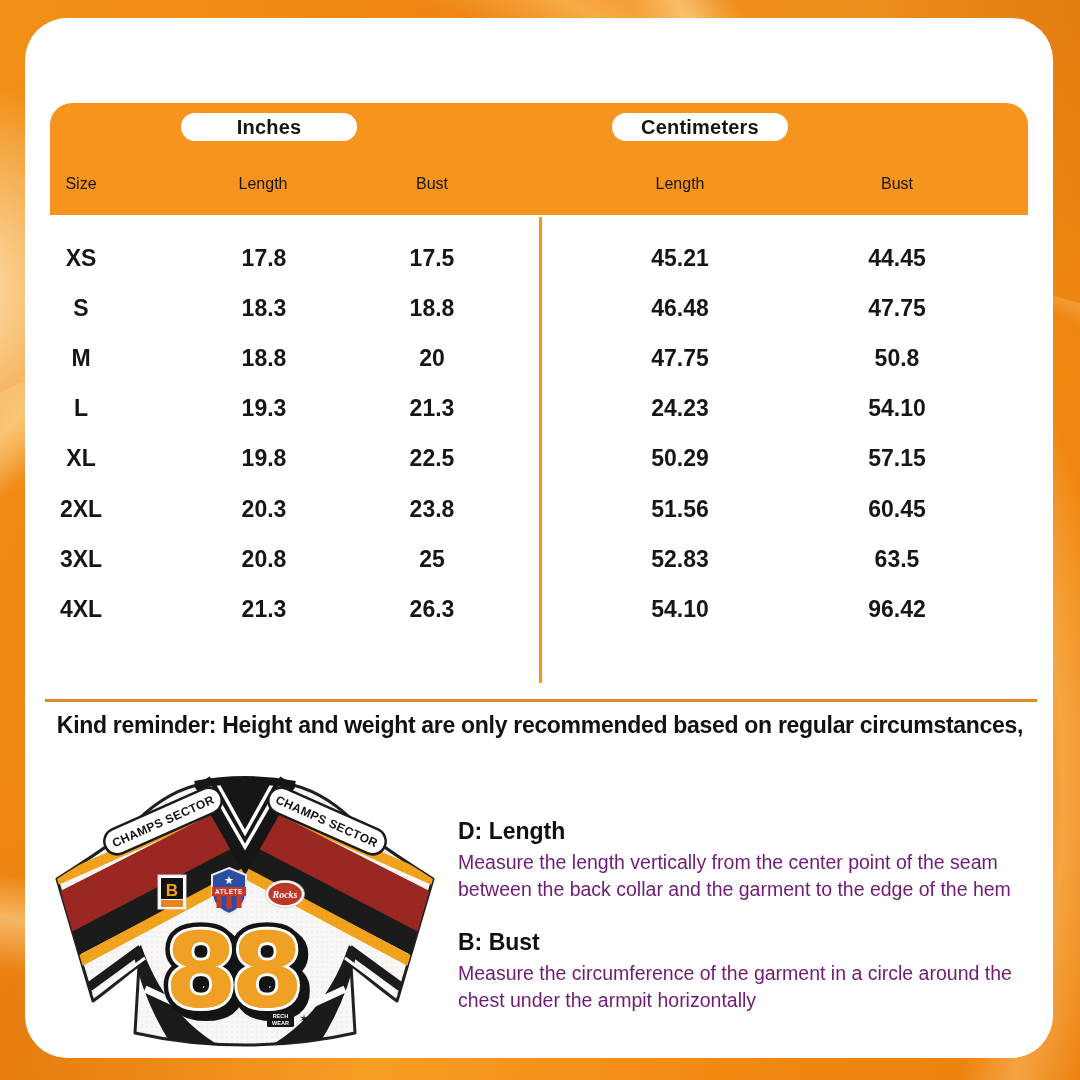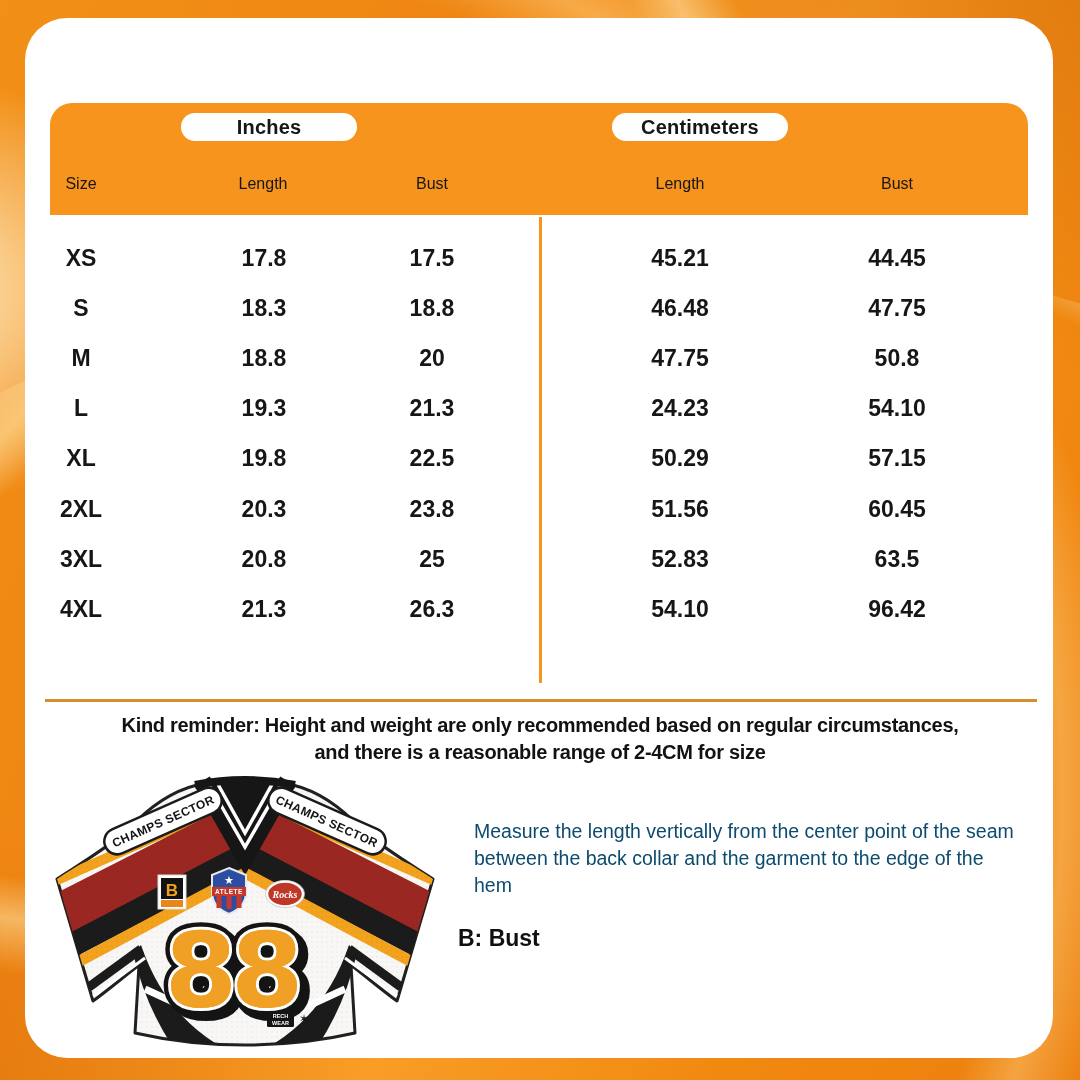--- a/index.html
+++ b/index.html
@@ -35,26 +35,26 @@
   
   .rows{position:absolute;left:0;top:233px;width:988px;}
   .trow{position:relative;height:50.1px;}
   .cell{position:absolute;top:50%;transform:translate(-50%,-50%);
         font-size:23px;font-weight:700;white-space:nowrap;}
   .c-size{left:81px;}.c-il{left:264px;}.c-ib{left:432px;}.c-cl{left:680px;}.c-cb{left:897px;}
   .vdivider{position:absolute;left:539px;top:217px;width:3px;height:466px;background:#F7941E;}
   .gold-line{position:absolute;left:45px;top:699px;width:992px;height:3px;background:#D68E2B;}
   
   .reminder{position:absolute;left:40px;top:712px;width:1000px;text-align:center;
-            font-size:20px;font-weight:700;letter-spacing:-.3px;line-height:27px;color:#121212;}
+            font-size:23px;font-weight:700;letter-spacing:-.3px;line-height:27px;color:#121212;}
   .reminder div{white-space:nowrap;}
   
   .guide{position:absolute;left:458px;top:818px;width:558px;}
   .g-title{font-size:23px;font-weight:700;margin:0 0 4px 0;color:#101010;}
-  .g-desc{font-size:19.5px;font-weight:400;line-height:27px;margin:0 0 26px 16px;color:#0c4a6e;}
+  .g-desc{font-size:19.5px;font-weight:400;line-height:27px;margin:0 0 26px 0;color:#701a75;}
   
   .jersey{position:absolute;left:45px;top:775px;width:400px;height:290px;}
   .shoulder-txt{font-size:12px;font-weight:700;letter-spacing:.4px;fill:#141414;}
   .num-outline{font:800 104px "DejaVu Sans",sans-serif;letter-spacing:-6px;
                paint-order:stroke;stroke-linejoin:round;}
 </style>
 </head>
 <body>
 
 <div class="stage">
@@ -143,21 +143,20 @@
     <span class="cell c-cl">54.10</span>
     <span class="cell c-cb">96.42</span>
   </div>
 
 </div>
   <div class="vdivider"></div>
   <div class="gold-line"></div>
 
   <div class="reminder">
     <div>Kind reminder: Height and weight are only recommended based on regular circumstances,</div>
-    <div>and there is a reasonable range of 2-4CM for size</div>
   </div>
 
   <svg class="jersey" viewBox="0 0 400 290">
     <defs>
       <clipPath id="jclip">
         <path d="M152,10 C128,16 104,32 84,54 C58,76 30,92 12,104 L48,226 C62,216 76,204 94,190 L90,258 C160,274 240,274 310,258 L306,190 C324,204 338,216 352,226 L388,104 C370,92 342,76 316,54 C296,32 272,16 248,10 C220,2 180,2 152,10 Z"></path>
       </clipPath>
       <pattern id="mesh" width="5" height="5" patternUnits="userSpaceOnUse">
         <circle cx="2" cy="2" r="0.8" fill="#000000" opacity="0.06"></circle>
       </pattern>
@@ -232,16 +231,18 @@
 
     <g transform="translate(222,236)">
       <rect x="0" y="0" width="27" height="16" rx="1.5" fill="#141414"></rect>
       <text x="13.5" y="7" text-anchor="middle" font-size="5.5" font-weight="700" fill="#ffffff">RECH</text>
       <text x="13.5" y="13.5" text-anchor="middle" font-size="5.5" font-weight="700" fill="#ffffff">WEAR</text>
       <text x="37" y="12" text-anchor="middle" font-size="12" fill="#141414">✶</text>
     </g>
   </svg>
 
   <div class="guide">
+    <p class="g-title">D: Length</p>
     <p class="g-desc">Measure the length vertically from the center point of the seam between the back collar and the garment to the edge of the hem</p>
     <p class="g-title">B: Bust</p>
+    <p class="g-desc">Measure the circumference of the garment in a circle around the chest under the armpit horizontally</p>
   </div>
 </div>
 
 </body></html>

